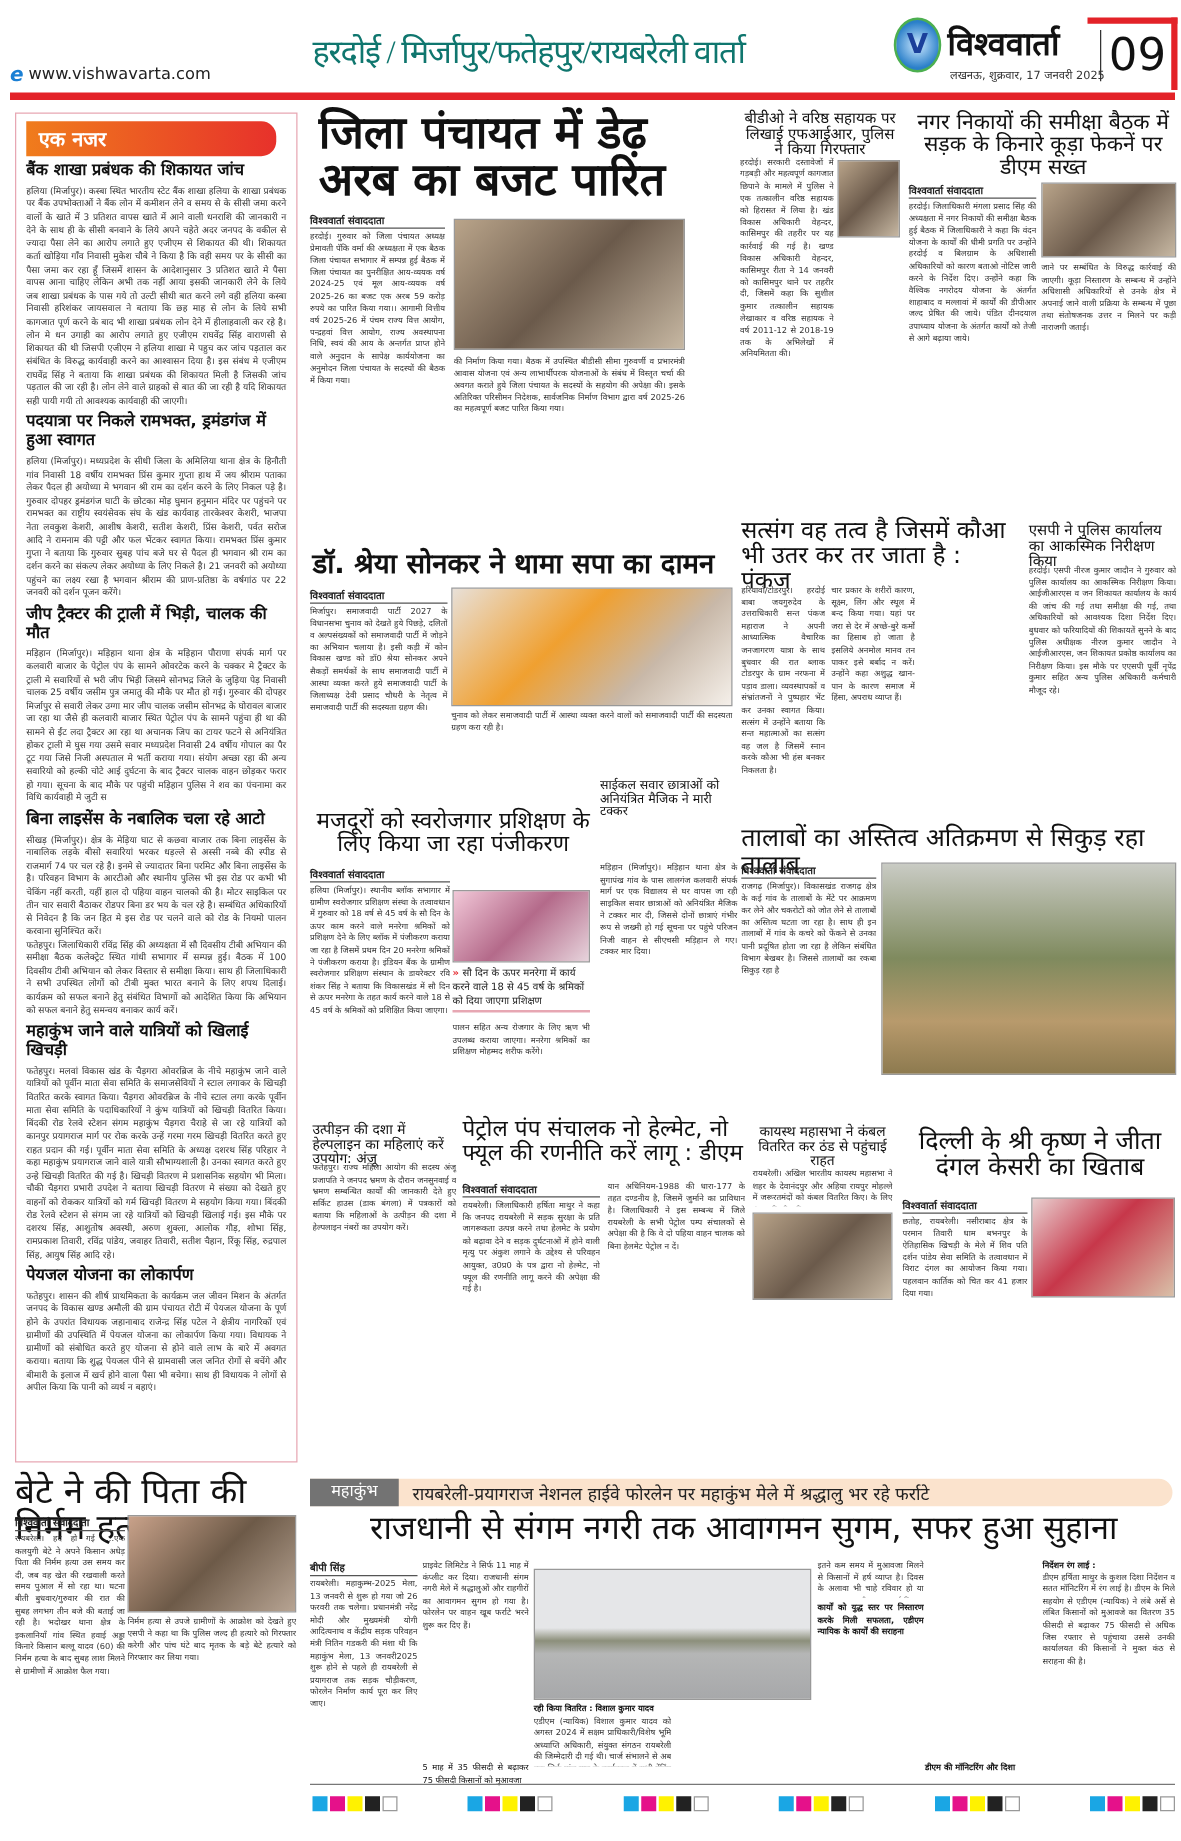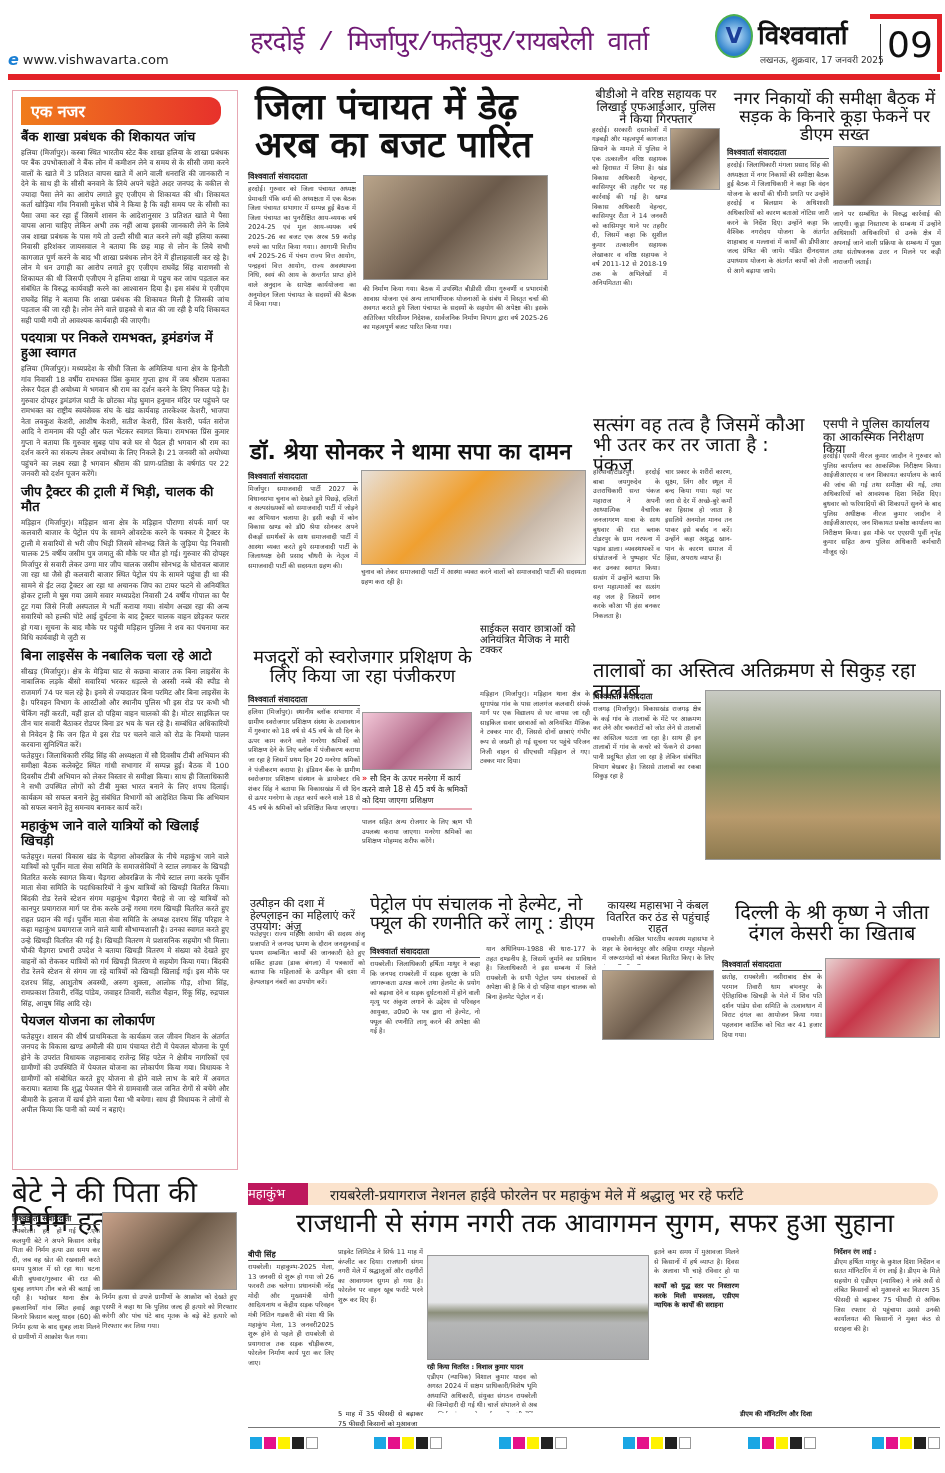--- a/index.html
+++ b/index.html
@@ -1,39 +1,39 @@
 <!DOCTYPE html>
 <html><head>
 <meta charset="utf-8">
 <style>
 *{box-sizing:border-box;margin:0;padding:0}
 body{width:945px;height:1473px;background:#fff;font-family:"DejaVu Sans",sans-serif;color:#222;position:relative;overflow:hidden}
 .abs{position:absolute}
 .hdr-site{left:8px;top:50px;font-size:13px;color:#222;display:flex;align-items:center;gap:4px}
 .ie{color:#1a7fd4;font-size:16px;font-weight:bold;font-style:italic}
-.hdr-title{left:250px;top:22px;font-size:26px;color:#701a75;letter-spacing:-1px;font-family:Liberation Mono, monospace}
+.hdr-title{left:250px;top:22px;font-size:26px;color:#0f766e;letter-spacing:-1px;font-family:Liberation Serif, serif}
 .logo{left:715px;top:14px;width:38px;height:44px;border-radius:50%;background:radial-gradient(circle,#cde9ff,#2a7fc9 70%);border:2px solid #4caf50;color:#1b3f9a;font-weight:bold;font-size:22px;text-align:center;line-height:40px}
 .brand{left:758px;top:16px;font-size:26px;font-weight:bold;color:#111}
 .brand-sub{left:760px;top:53px;font-size:9px;color:#333}
 .pg-box{left:870px;top:14px;width:72px;height:58px;border-top:5px solid #e32228;border-right:5px solid #e32228}
 .pg-num{left:880px;top:24px;font-size:36px;color:#111;border-left:1px solid #333;padding-left:6px}
 .redbar{left:8px;top:74px;width:932px;height:6px;background:#e32228}
 .col-left{left:12px;top:90px;width:226px;height:1080px;border:1px solid #e7a7b3;padding:6px 8px}
 .ek-nazar{background:linear-gradient(90deg,#f07c1c,#e7312b);color:#fff;font-weight:bold;font-size:16px;padding:3px 10px;border-radius:0 12px 12px 0;width:200px}
 .lhead{font-size:13px;font-weight:bold;color:#111;margin:5px 0 3px;line-height:1.15}
 .ltxt{font-size:7.2px;line-height:10.5px;color:#333;text-align:justify}
 .big-h{font-weight:bold;color:#111;line-height:1.05}
 .byline{font-size:8px;font-weight:bold;border-bottom:1px solid #555;padding-bottom:1px;margin-bottom:2px}
 .txt{font-size:6.6px;line-height:9.6px;color:#333;text-align:justify}
 .photo{background:linear-gradient(135deg,#b9a48a,#6b5a4b 50%,#c7b8a3);border:1px solid #999}
 .divider{height:1px;background:#777}
 .cmyk{display:flex;gap:2px;align-items:center}
 .cmyk span{display:inline-block;width:12px;height:12px}
 .mk-bar{left:248px;top:1183px;width:690px;height:22px;background:#fbe3cd;border-radius:0 12px 12px 0}
-.mk-tag{left:248px;top:1183px;width:60px;height:22px;background:#be185d;color:#fff;font-size:13px;line-height:22px}
+.mk-tag{left:248px;top:1183px;width:71px;height:22px;background:#737373;color:#fff;font-size:13px;text-align:center;line-height:22px}
 .mk-text{left:330px;top:1185px;font-size:14px;color:#222}
 </style>
 </head>
 <body>
 
 <div class="abs hdr-site">
     <span class="ie">e</span>
     <span>www.vishwavarta.com</span>
   </div>
 <div class="abs hdr-title">हरदोई / मिर्जापुर/फतेहपुर/रायबरेली वार्ता</div>

